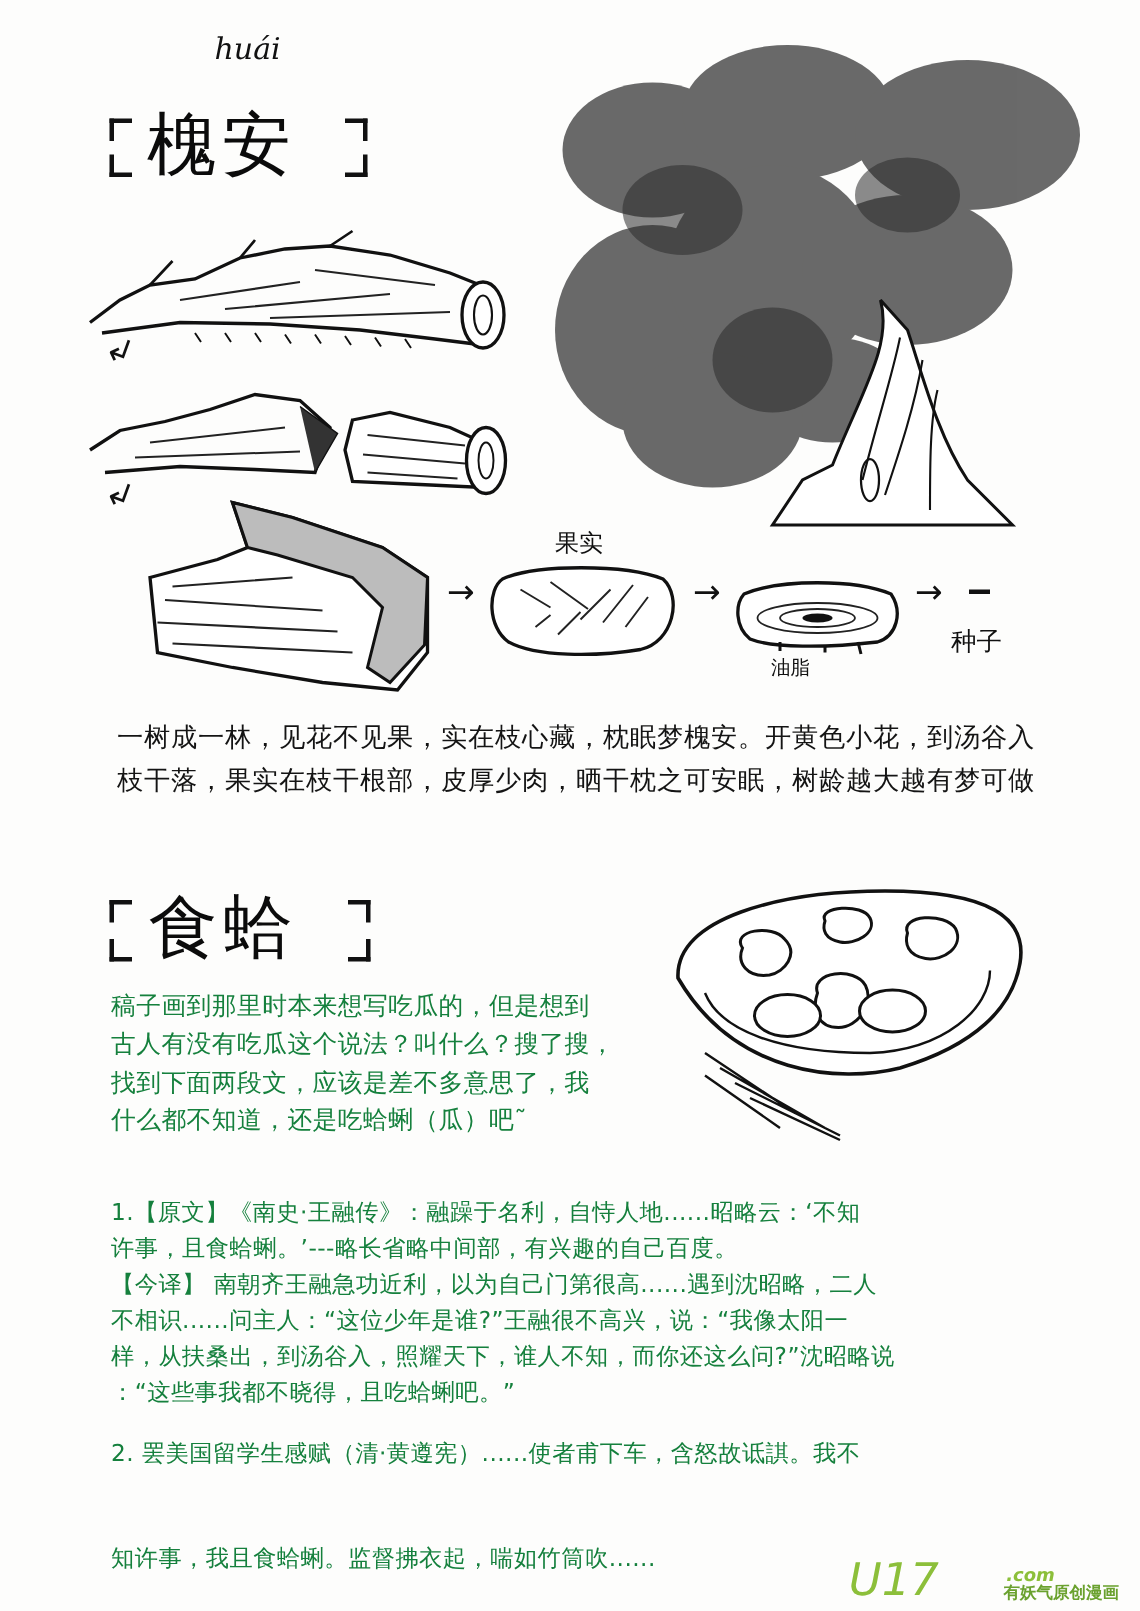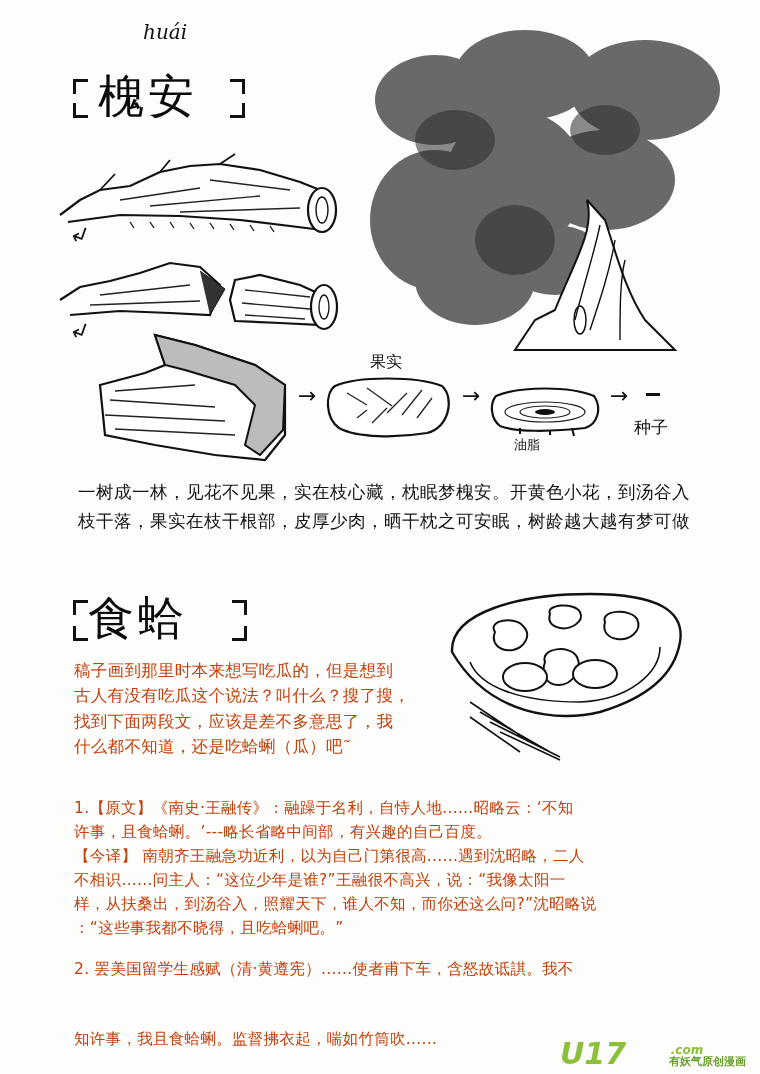--- a/index.html
+++ b/index.html
@@ -10,23 +10,23 @@
   .title{position:absolute;font-size:46px;font-weight:400;letter-spacing:4px;color:#0b0b0b;
          font-family:"DejaVu Sans",sans-serif;}
   .corner{position:absolute;width:12px;height:12px;border-color:#111;border-style:solid;border-width:0;}
   .c-tl{border-top-width:3px;border-left-width:3px;}
   .c-tr{border-top-width:3px;border-right-width:3px;}
   .c-bl{border-bottom-width:3px;border-left-width:3px;}
   .c-br{border-bottom-width:3px;border-right-width:3px;}
   .body-text{position:absolute;font-size:17.5px;line-height:29px;color:#141414;letter-spacing:0.5px;}
   .label{position:absolute;font-size:16px;color:#111;}
   .arrow{position:absolute;font-size:22px;color:#111;}
-  .para{position:absolute;font-size:15.5px;line-height:23.5px;color:#c2410c;letter-spacing:0.3px;white-space:nowrap;}
+  .para{position:absolute;font-size:15.5px;line-height:23.5px;color:#15803d;letter-spacing:0.3px;white-space:nowrap;}
   .watermark{position:absolute;right:14px;bottom:6px;display:flex;align-items:flex-end;gap:2px;}
-  .wm-logo{font-family:"DejaVu Sans",sans-serif;font-weight:bold;font-style:italic;font-size:30px;color:#8cbf3a;line-height:28px;}
+  .wm-logo{font-family:"DejaVu Sans",sans-serif;font-weight:normal;font-style:italic;font-size:30px;color:#8cbf3a;line-height:28px;}
   .wm-right{display:flex;flex-direction:column;line-height:12px;}
   .wm-com{font-size:12px;color:#8cbf3a;font-weight:bold;font-style:italic;text-align:center;}
   .wm-cn{font-size:11px;color:#6aa12e;font-weight:bold;margin-left:41px;}
   svg{position:absolute;overflow:visible;}
 </style>
 </head>
 <body>
 
 <div>
   <span class="pinyin" style="left:103px;top:20px;">huái</span>
@@ -107,21 +107,21 @@
 
   <div class="body-text" style="left:78px;top:478px;white-space:nowrap;">一树成一林，见花不见果，实在枝心藏，枕眠梦槐安。开黄色小花，到汤谷入</div>
   <div class="body-text" style="left:78px;top:507px;white-space:nowrap;">枝干落，果实在枝干根部，皮厚少肉，晒干枕之可安眠，树龄越大越有梦可做</div>
 </div>
 
 <div>
   <div class="corner c-tl" style="left:73px;top:600px;"></div>
   <div class="corner c-bl" style="left:73px;top:626px;"></div>
   <div class="corner c-tr" style="left:232px;top:600px;"></div>
   <div class="corner c-br" style="left:232px;top:626px;"></div>
-  <div class="title" style="left:88px;top:588px;">食蛤</div>
+  <div class="title" style="left:99px;top:588px;">食蛤</div>
 
   <div class="para" style="left:74px;top:658px;font-size:16.5px;line-height:25px;">稿子画到那里时本来想写吃瓜的，但是想到</div>
   <div class="para" style="left:74px;top:683px;font-size:16.5px;line-height:25px;">古人有没有吃瓜这个说法？叫什么？搜了搜，</div>
   <div class="para" style="left:74px;top:709px;font-size:16.5px;line-height:25px;">找到下面两段文，应该是差不多意思了，我</div>
   <div class="para" style="left:74px;top:734px;font-size:16.5px;line-height:25px;">什么都不知道，还是吃蛤蜊（瓜）吧˜</div>
 
   <svg style="left:440px;top:592px;" width="280" height="170">
     <path d="M30,110 l60,40 M40,120 l70,40 M50,130 l70,35 M60,140 l60,28 M30,125 l50,35" stroke="#111" stroke-width="1.6" fill="none"></path>
     <path d="M12,60 C10,20 80,2 150,2 C220,2 245,20 240,50 C235,80 210,105 160,120 C120,130 50,125 12,60 Z" fill="#fff" stroke="#111" stroke-width="2.4"></path>
     <path d="M30,70 C40,95 80,110 140,110 C190,108 220,80 220,55" fill="none" stroke="#111" stroke-width="1.6"></path>

